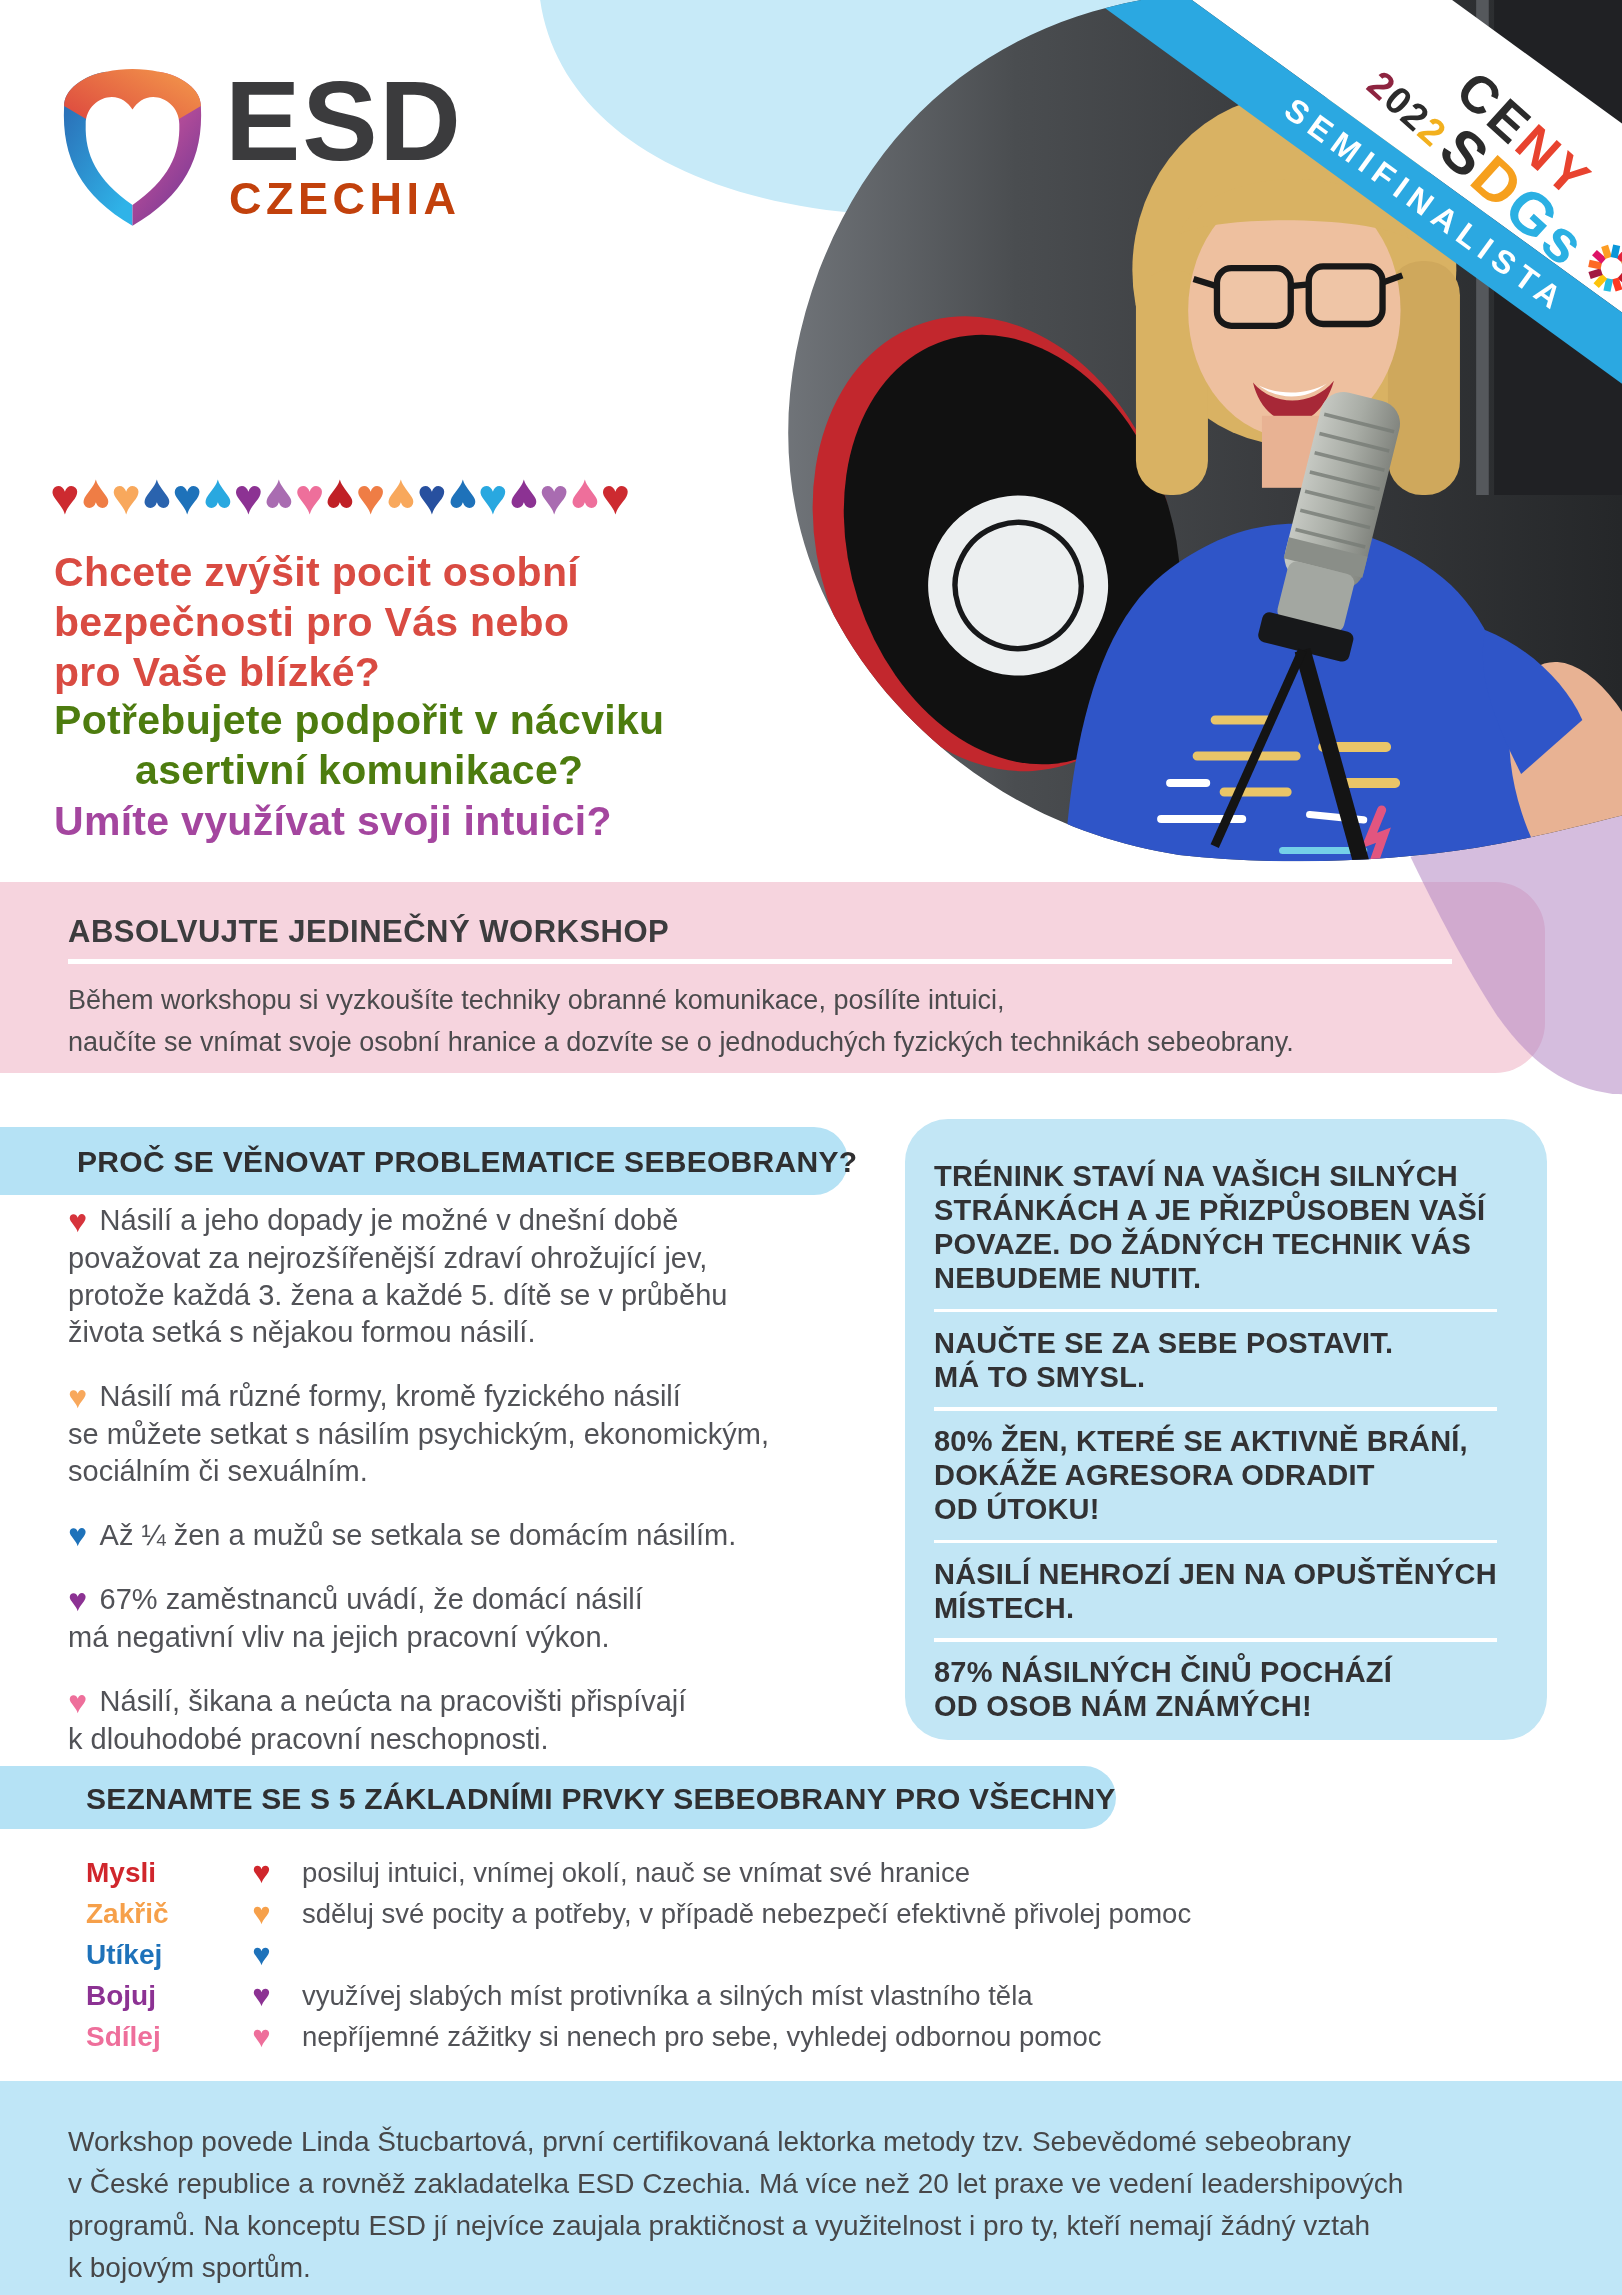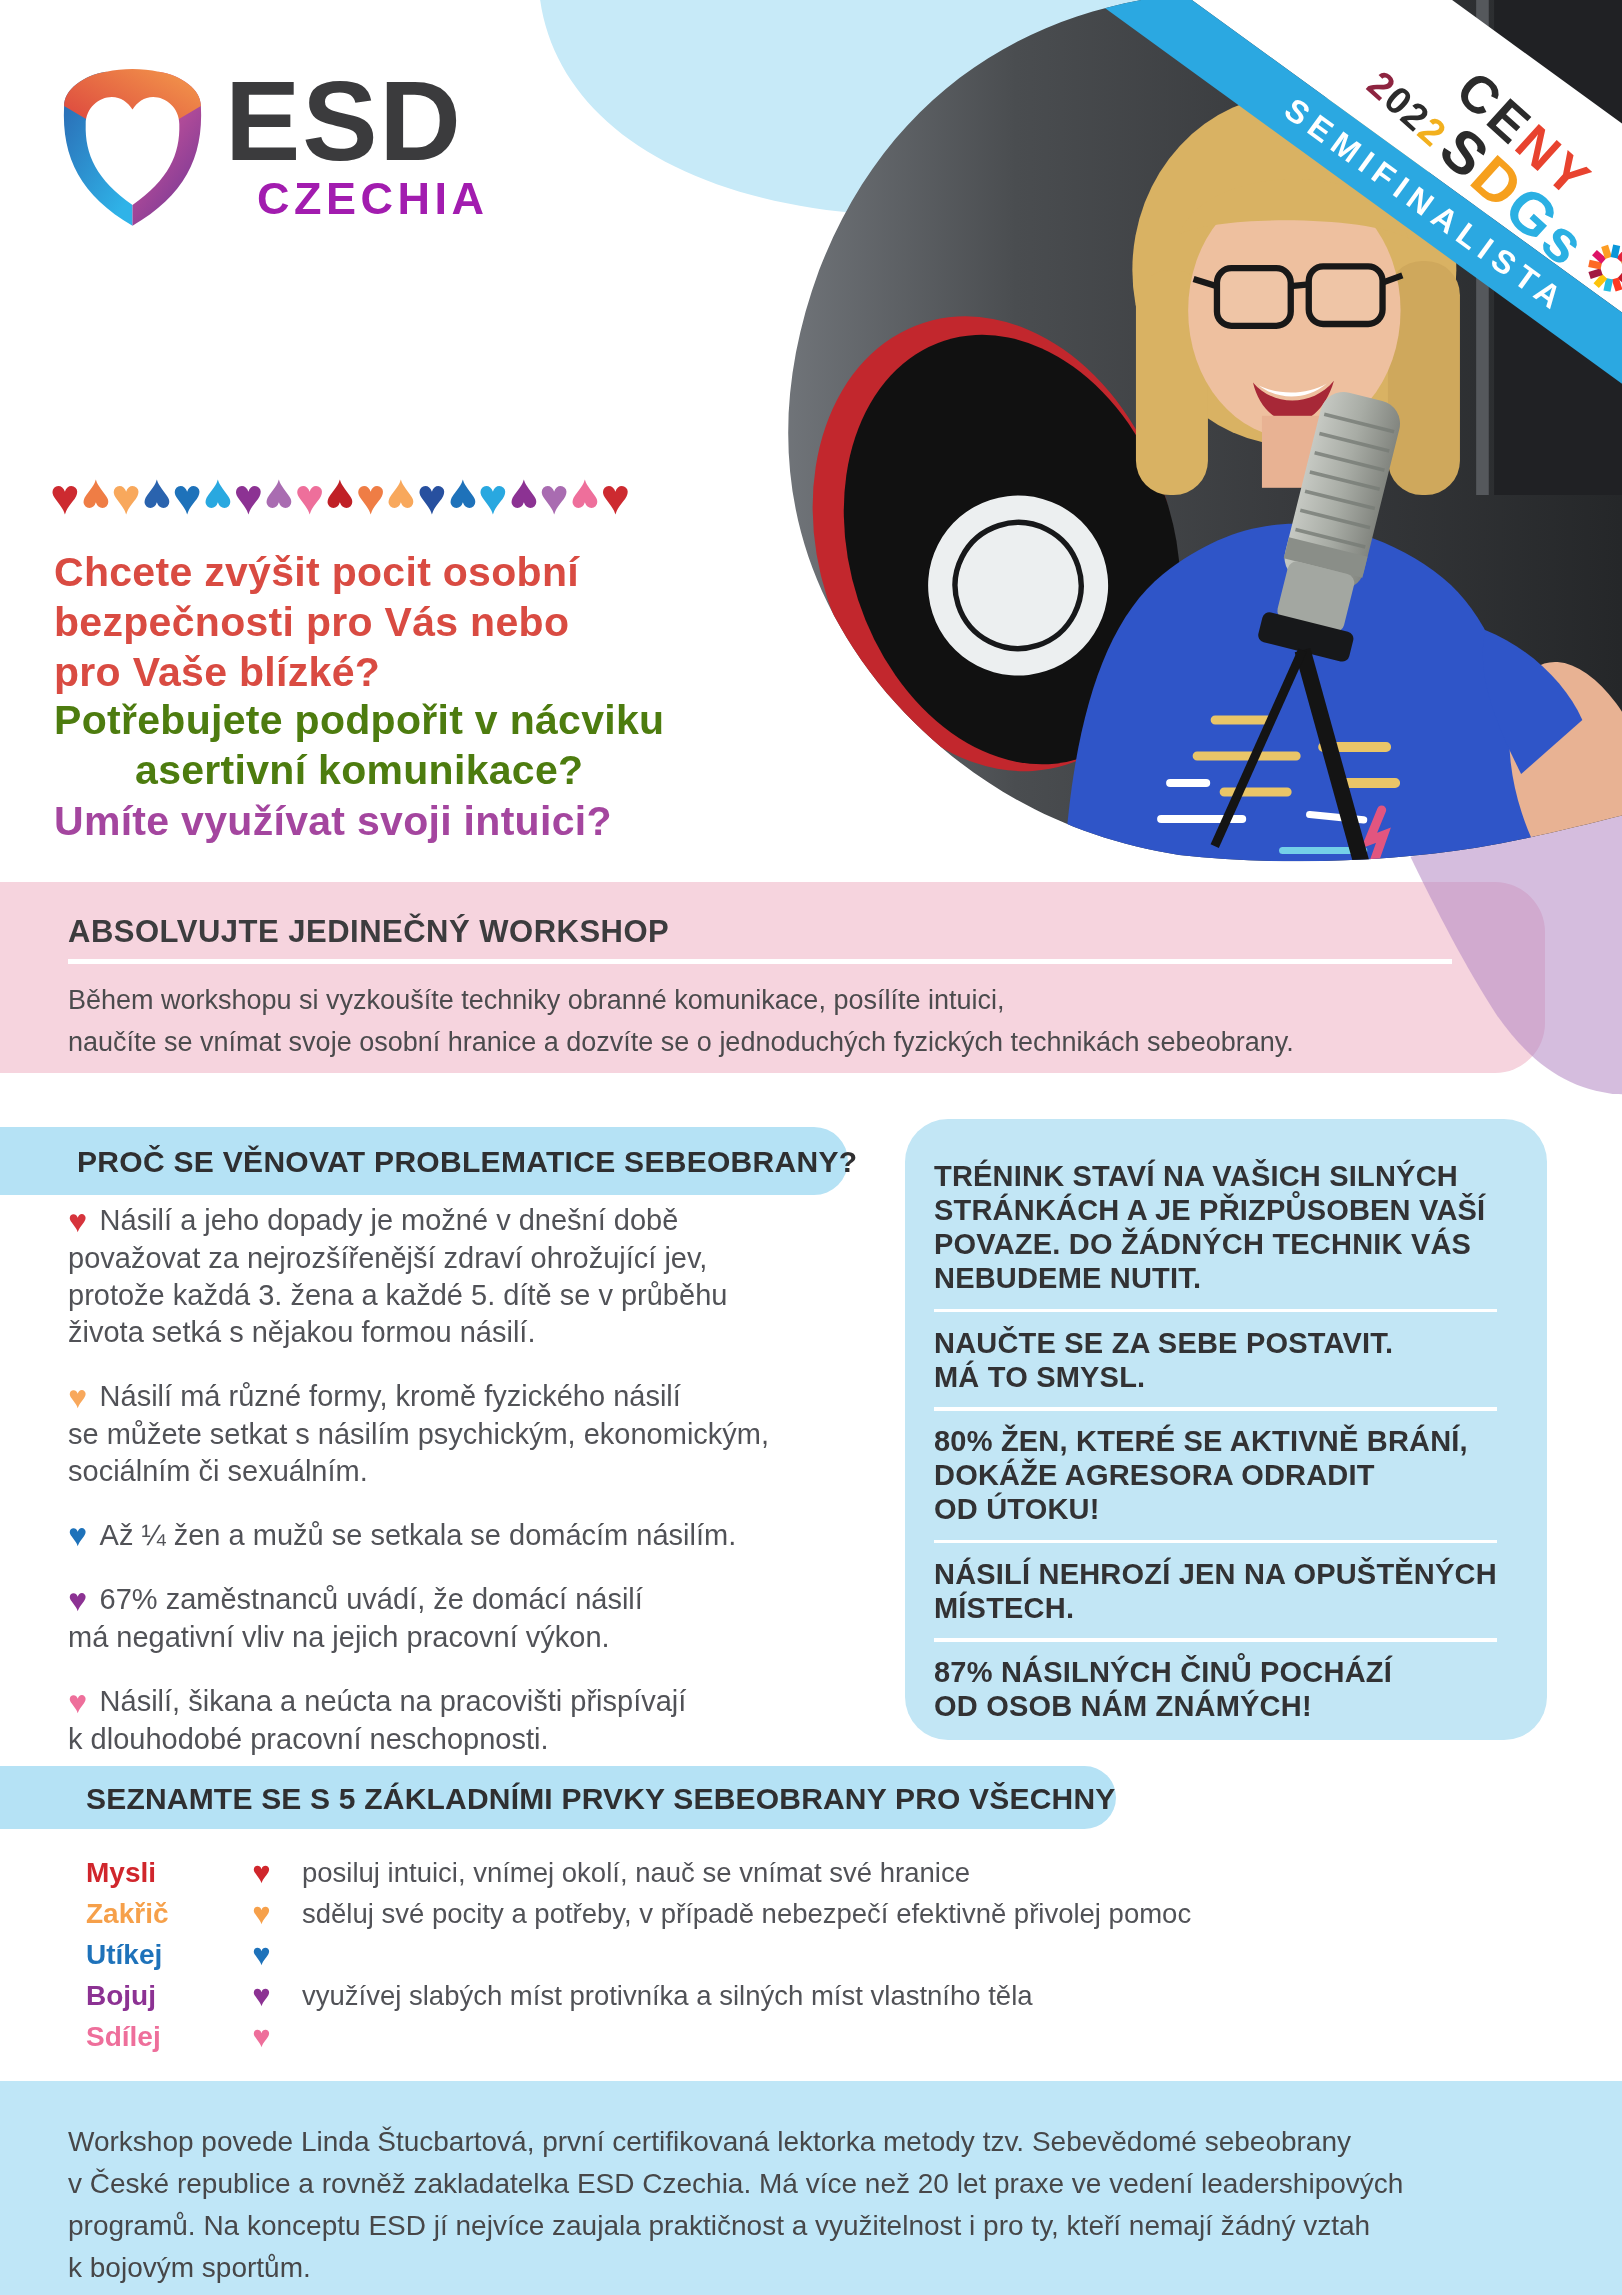--- a/index.html
+++ b/index.html
@@ -2,21 +2,21 @@
 <html style="font-size:14.4px"><head>
 <meta charset="utf-8">
 <style>
   html,body{margin:0;padding:0;background:#e8e8e8;}
   .page{position:relative;width:1623px;height:2295px;background:#ffffff;overflow:hidden;
         font-family:"Liberation Sans", sans-serif;color:#515257;}
   .abs{position:absolute;}
   
   #logo-icon{left:56px;top:61px;width:153px;height:171px;}
   #brand{left:225px;top:65px;font-size:113px;font-weight:800;letter-spacing:1.8px;color:#3b3b3d;line-height:1;}
-  #brand-sub{left:229px;top:176px;font-size:45px;font-weight:700;letter-spacing:4.5px;color:#a21caf;line-height:1;margin-left:28px;}
+  #brand-sub{left:229px;top:176px;font-size:45px;font-weight:700;letter-spacing:4.5px;color:#c2410c;line-height:1;}
   #page-title{left:52px;top:259px;font-size:74px;font-weight:800;letter-spacing:2.7px;color:#35a9e1;line-height:1.13;}
   
   #hearts-row{left:50px;top:470px;width:729px;display:flex;gap:0.9px;}
   #hearts-row span{font-size:50px;line-height:54px;display:inline-block;}
   #hearts-row span.flip{transform:rotate(180deg);}
   
   .q{left:54px;font-size:41px;font-weight:800;line-height:1.22;letter-spacing:0.3px;}
   #q1{top:547px;} #q2{top:695px;} #q3{top:796px;}
   
   #pink-band{left:0;top:882px;width:1545px;height:191px;background:#f6d4de;border-radius:0 50px 50px 0;}
@@ -151,20 +151,21 @@
       <span class="leg-heart" style="color: rgb(30, 114, 186);">♥</span>
     </div>
     <div class="leg-row">
       <span class="leg-label" style="color: rgb(140, 50, 147);">Bojuj</span>
       <span class="leg-heart" style="color: rgb(140, 50, 147);">♥</span>
       <span class="leg-desc">využívej slabých míst protivníka a silných míst vlastního těla</span>
     </div>
     <div class="leg-row">
       <span class="leg-label" style="color: rgb(238, 111, 155);">Sdílej</span>
       <span class="leg-heart" style="color: rgb(238, 111, 155);">♥</span>
+      <span class="leg-desc">nepříjemné zážitky si nenech pro sebe, vyhledej odbornou pomoc</span>
     </div>
   </div>
 
   <div id="footer-band" class="abs"></div>
   <div id="footer-text" class="abs">Workshop povede Linda Štucbartová, první certifikovaná lektorka metody tzv. Sebevědomé sebeobrany<br>v České republice a rovněž zakladatelka ESD Czechia. Má více než 20 let praxe ve vedení leadershipových<br>programů. Na konceptu ESD jí nejvíce zaujala praktičnost a využitelnost i pro ty, kteří nemají žádný vztah<br>k bojovým sportům.</div>
 
   <svg id="decor" class="abs" viewBox="0 0 1803 2550">
     <defs>
       <clipPath id="photoClip">
         <path d="M 1803 0 L 1268 0 C 1115 28 980 120 910 300 C 848 468 868 630 985 770 C 1070 868 1180 930 1310 950 C 1420 962 1540 958 1640 942 C 1700 932 1755 918 1803 906 Z"></path>

